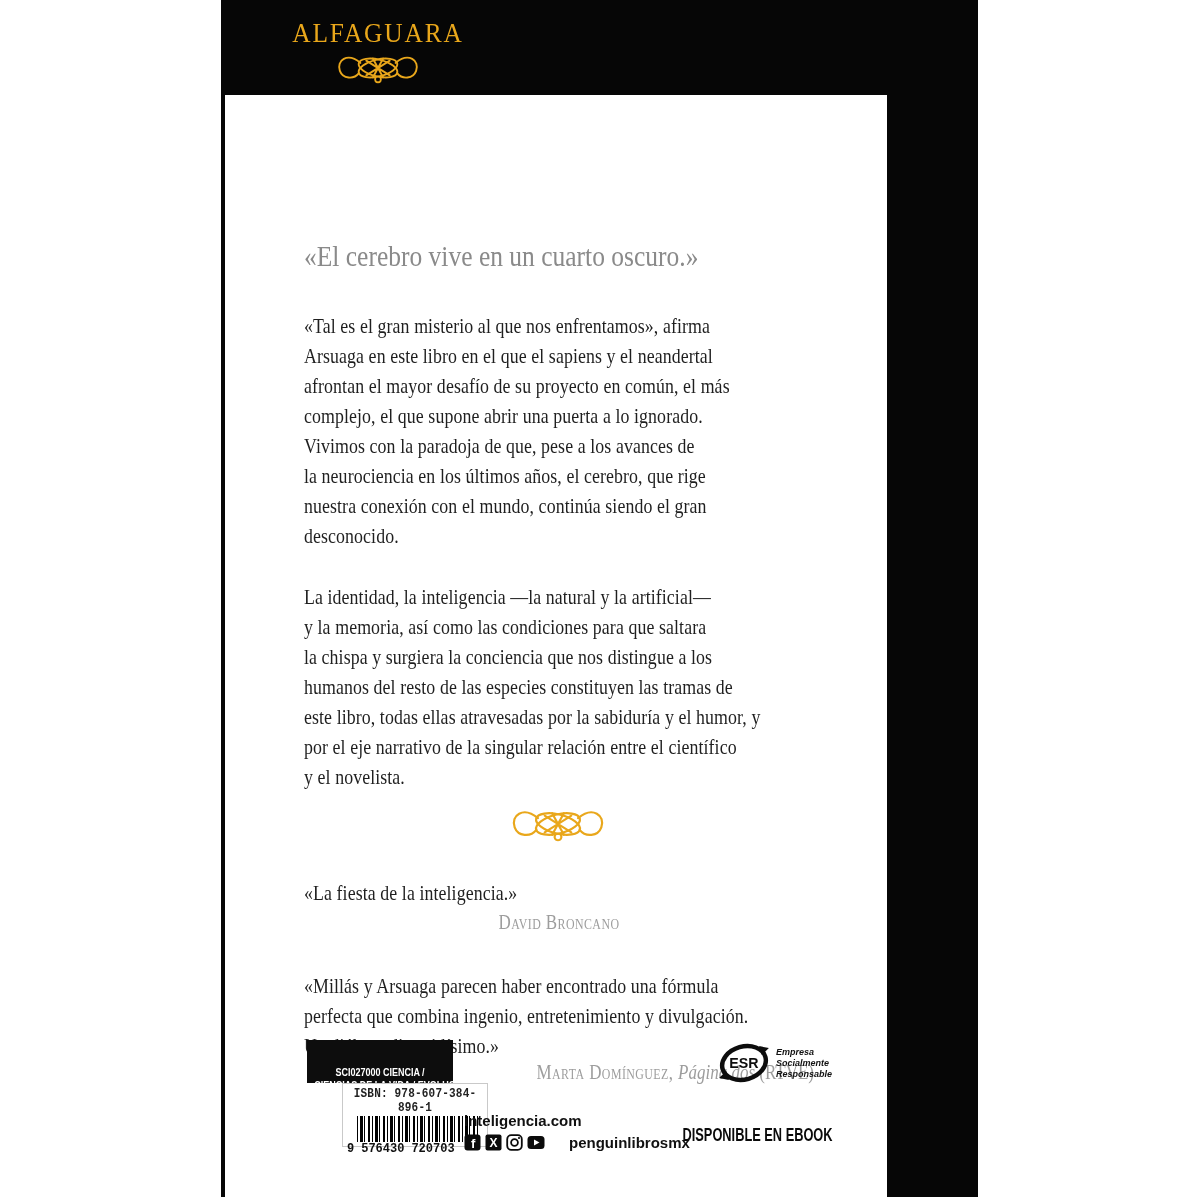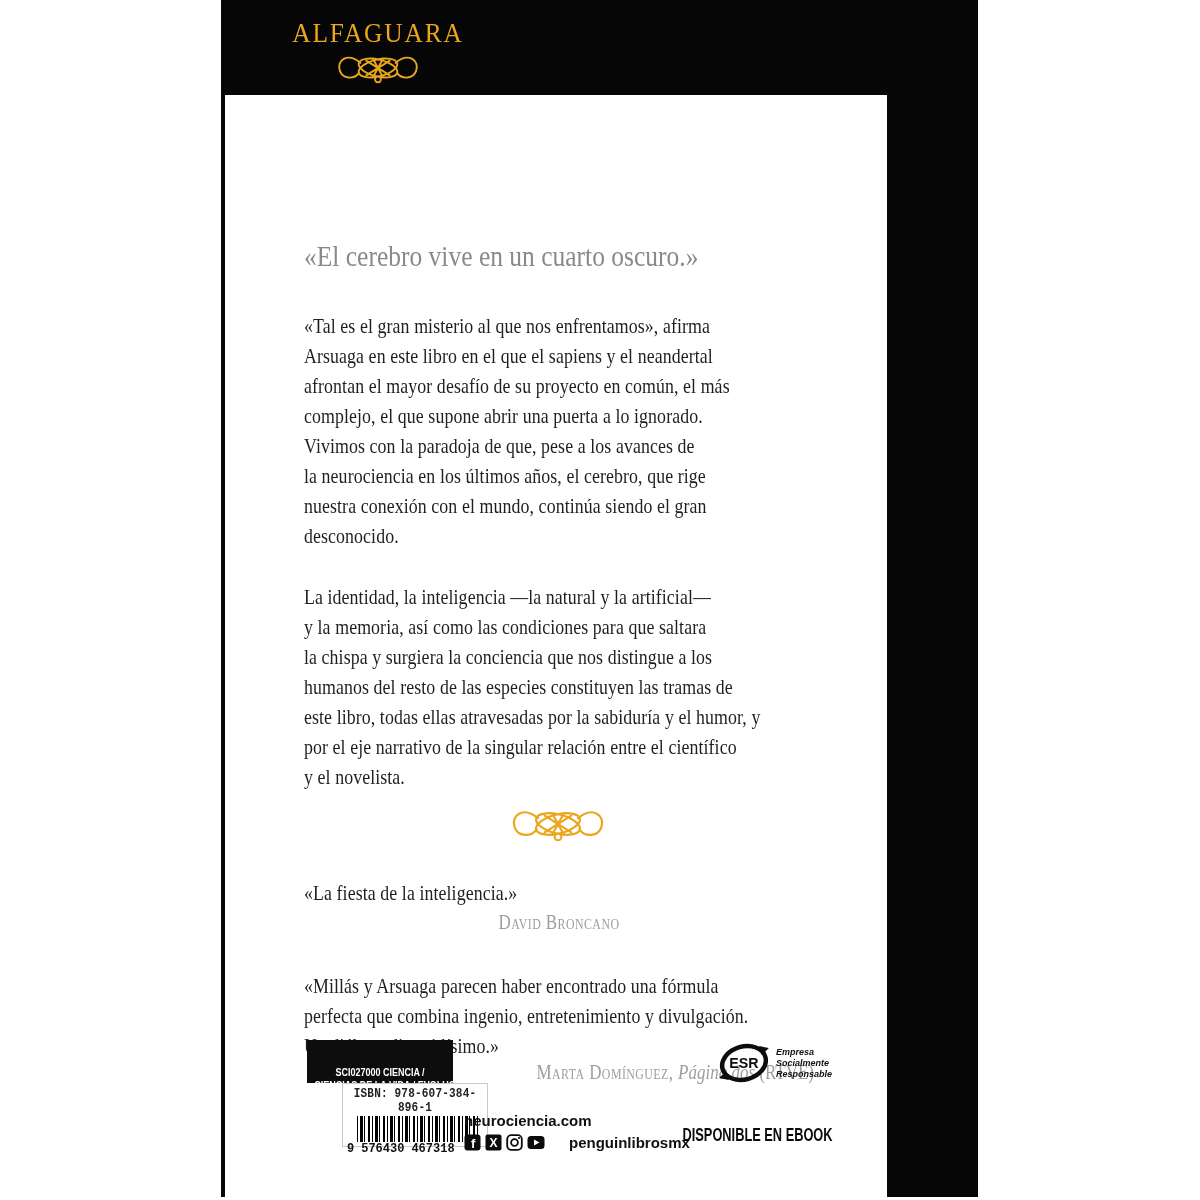--- a/index.html
+++ b/index.html
@@ -128,25 +128,25 @@
         <div class="cat-inner">SCI027000 CIENCIA /
 CIENCIAS DE LA VIDA / EVOLUCIÓN</div>
       </div>
 
       <div class="barcode-box">
         <div class="isbn">ISBN: 978-607-384-896-1</div>
         <div class="bars"></div>
         <div class="bc-digits">
           <span>9</span>
           <span>576430</span>
-          <span>467318</span>
+          <span>720703</span>
         </div>
       </div>
 
-      <div class="web-line">neurociencia.com</div>
+      <div class="web-line">inteligencia.com</div>
       <div class="social-row">
         <svg width="17" height="17" viewBox="0 0 17 17">
           <rect x="0.5" y="0.5" width="16" height="16" rx="3" fill="#0b0b0b"></rect>
           <text x="9.2" y="14" text-anchor="middle" fill="#fff" font-size="13" font-weight="bold">f</text>
         </svg>
         <svg width="17" height="17" viewBox="0 0 17 17">
           <rect x="0.5" y="0.5" width="16" height="16" rx="2" fill="#0b0b0b"></rect>
           <text x="8.5" y="13" text-anchor="middle" fill="#fff" font-size="12" font-weight="bold">X</text>
         </svg>
         <svg width="17" height="17" viewBox="0 0 17 17">

